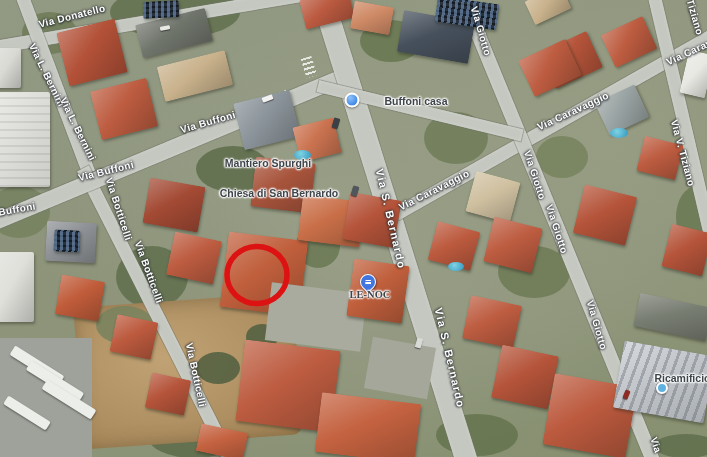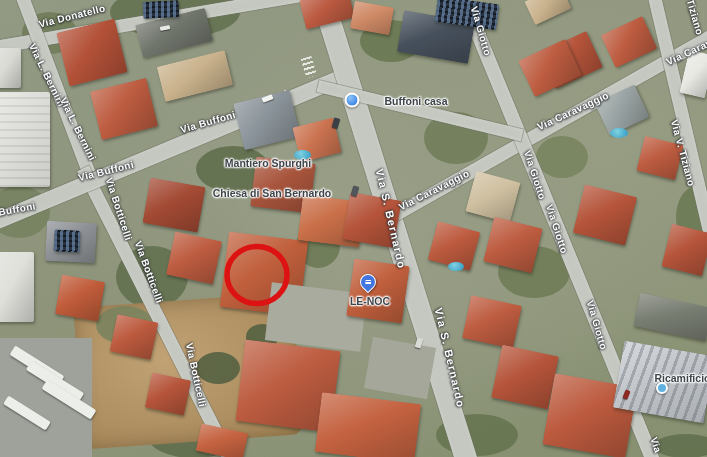--- a/index.html
+++ b/index.html
@@ -180,29 +180,29 @@
   <div class="rlabel" style="left:702px;top:46px;transform:translate(-50%,-50%) rotate(-25deg);">Via Caravaggio</div>
   <div class="rlabel" style="left:481px;top:31px;transform:translate(-50%,-50%) rotate(74deg);">Via Giotto</div>
   <div class="rlabel" style="left:535px;top:175px;transform:translate(-50%,-50%) rotate(72deg);">Via Giotto</div>
   <div class="rlabel" style="left:557px;top:229px;transform:translate(-50%,-50%) rotate(72deg);">Via Giotto</div>
   <div class="rlabel" style="left:597px;top:325px;transform:translate(-50%,-50%) rotate(74deg);">Via Giotto</div>
   <div class="rlabel" style="left:695px;top:17px;transform:translate(-50%,-50%) rotate(74deg);">Tiziano</div>
   <div class="rlabel" style="left:683px;top:153px;transform:translate(-50%,-50%) rotate(75deg);">Via V. Tiziano</div>
   <div class="rlabel" style="left:656px;top:445px;transform:translate(-50%,-50%) rotate(72deg);">Via</div>
 
   <div class="plabel" style="left:268px;top:163px;">Mantiero Spurghi</div>
-  <div class="plabel" style="left:272px;top:193px;text-align:center;">Chiesa di San Bernardo</div>
+  <div class="plabel" style="left:279px;top:193px;text-align:center;">Chiesa di San Bernardo</div>
 
   <div class="dot-pin" style="left:352px;top:100px;"></div>
   <div class="plabel" style="left:416px;top:101px;">Buffoni casa</div>
 
   <div class="tear-pin" style="left:368px;top:290px;">
       <div class="glyph"></div>
     </div>
-  <div class="plabel" style="left:370px;top:301px;">LE-NOC</div>
+  <div class="plabel" style="left:370px;top:294px;font-family:Liberation Serif, serif;">LE-NOC</div>
 
   <div class="small-dot" style="left:662px;top:388px;"></div>
   <div class="plabel" style="left:688px;top:378px;">Ricamificio G</div>
 
   <svg class="annot" width="707" height="457" viewBox="0 0 707 457">
     <ellipse cx="257" cy="275" rx="30" ry="28.5" fill="none" stroke-width="5.5" stroke="#dc1312"></ellipse>
   </svg>
 
 </div>
 

